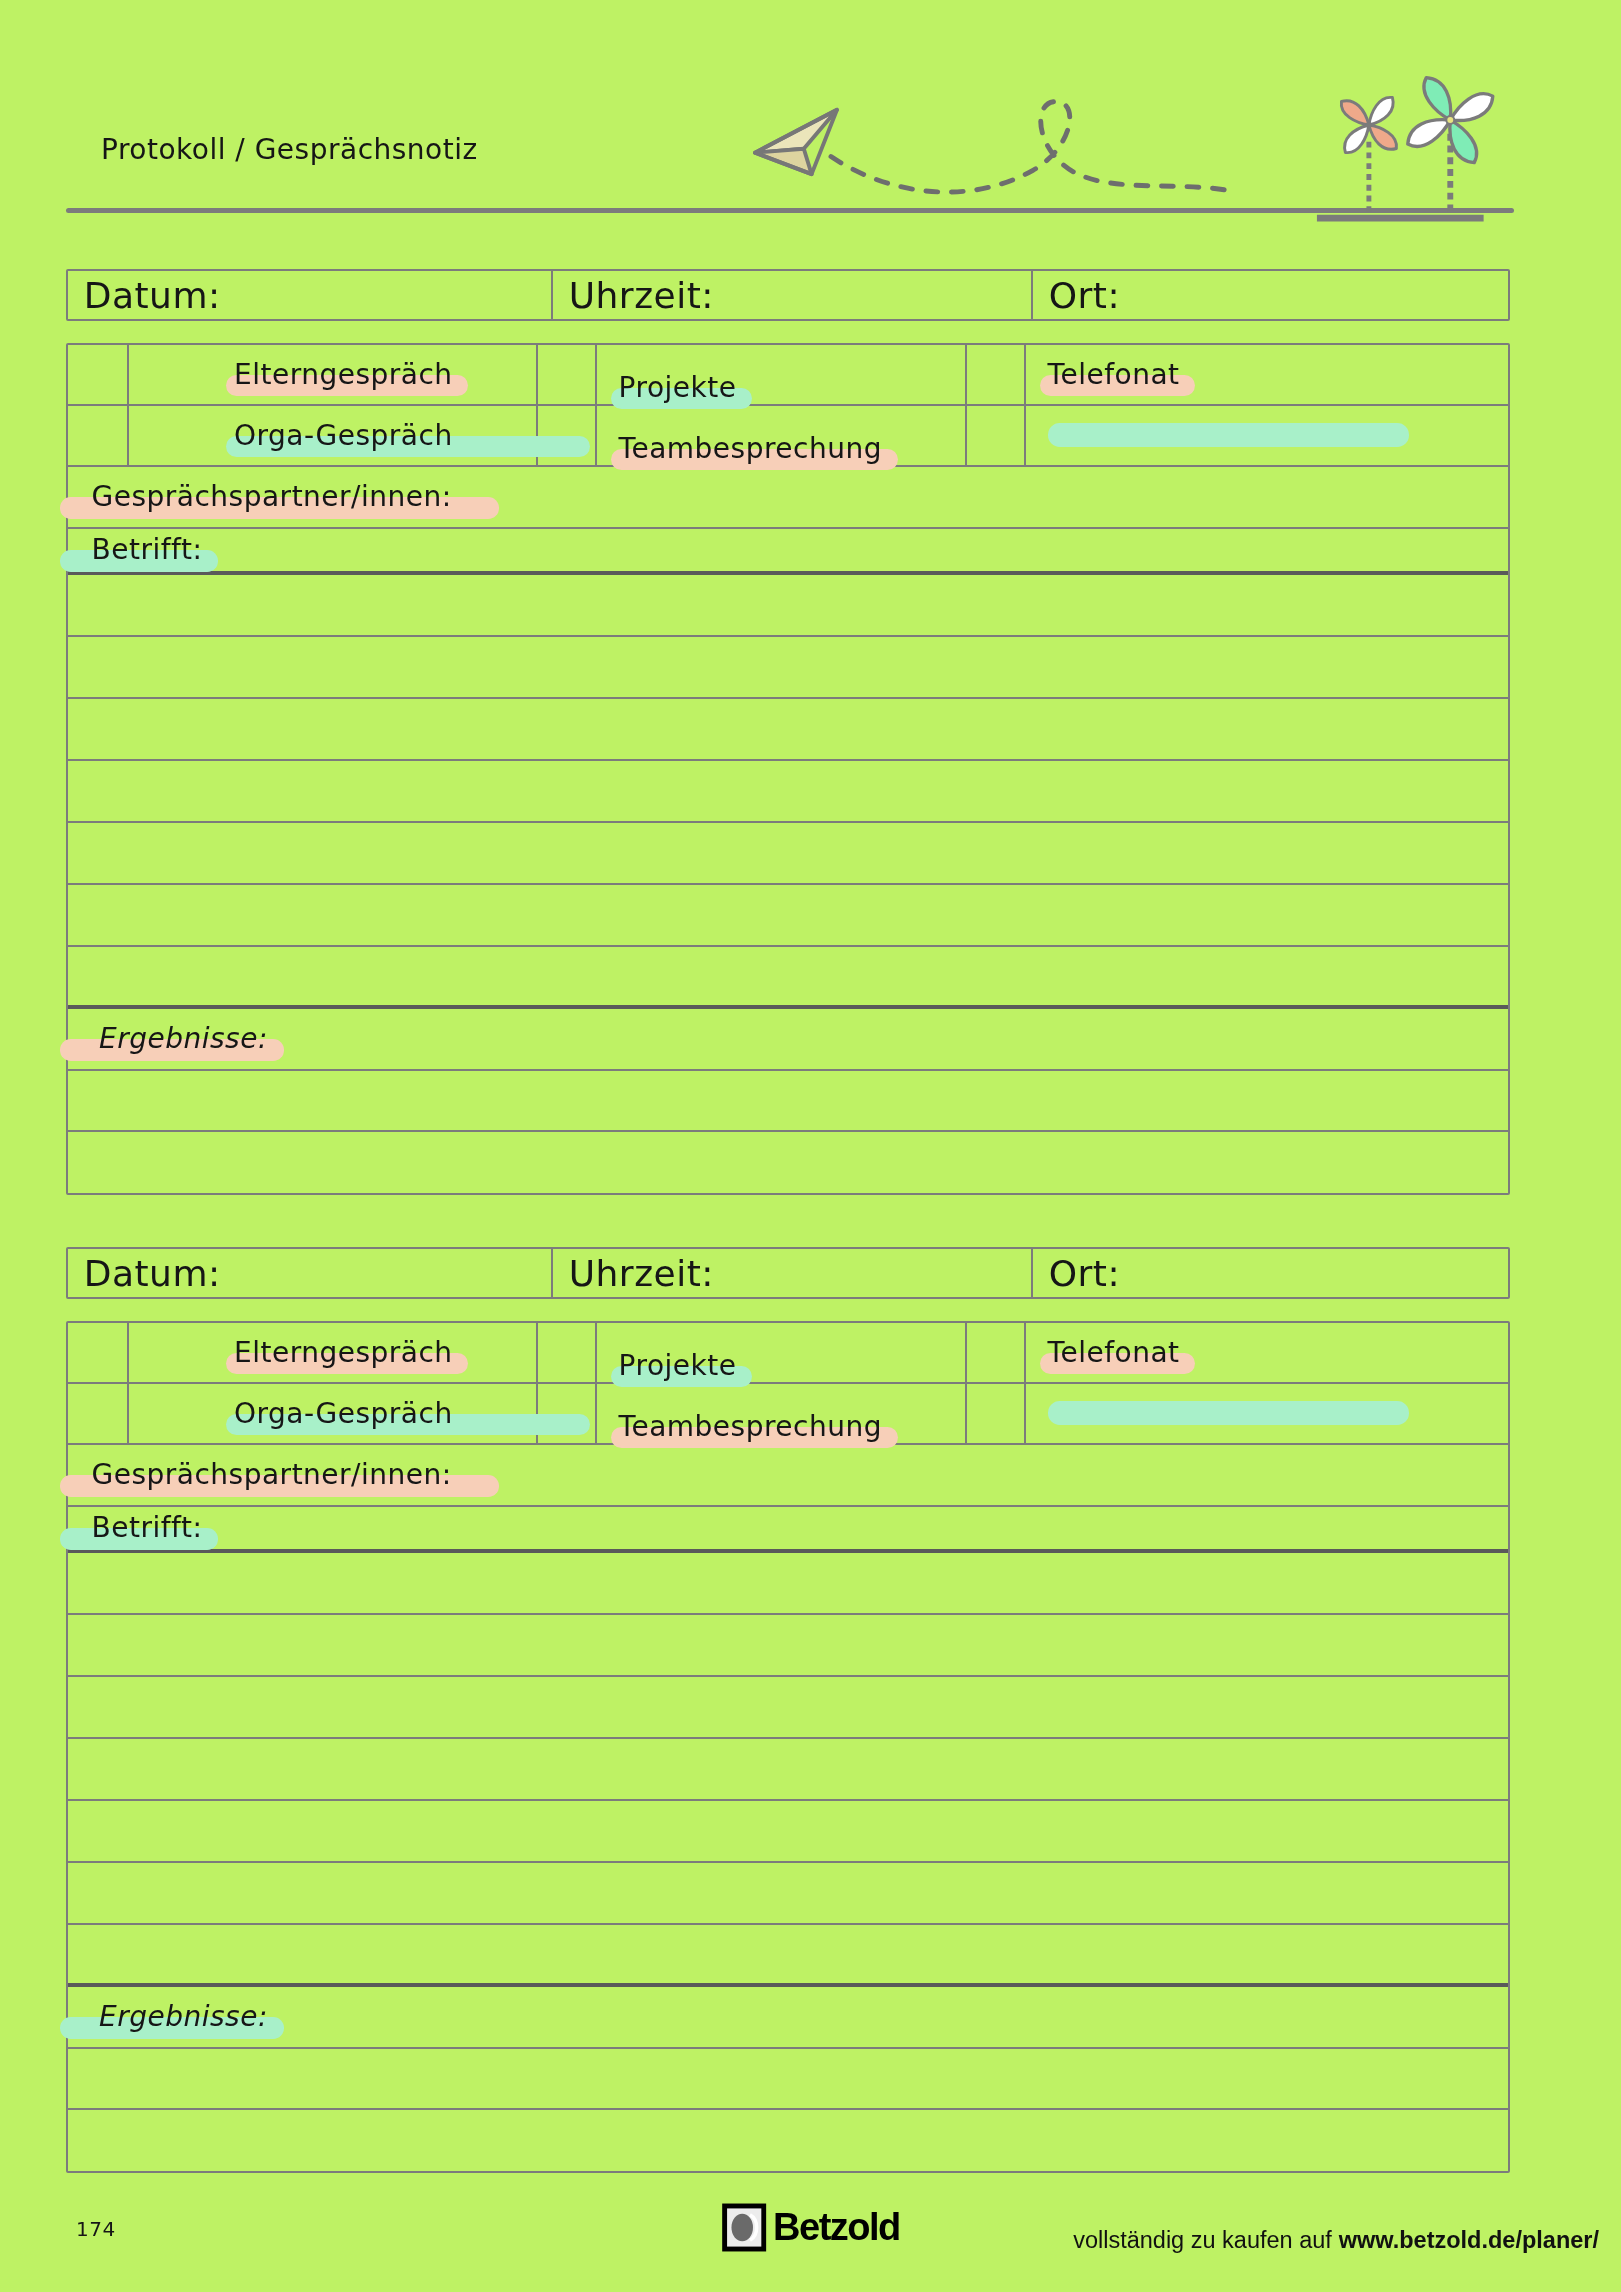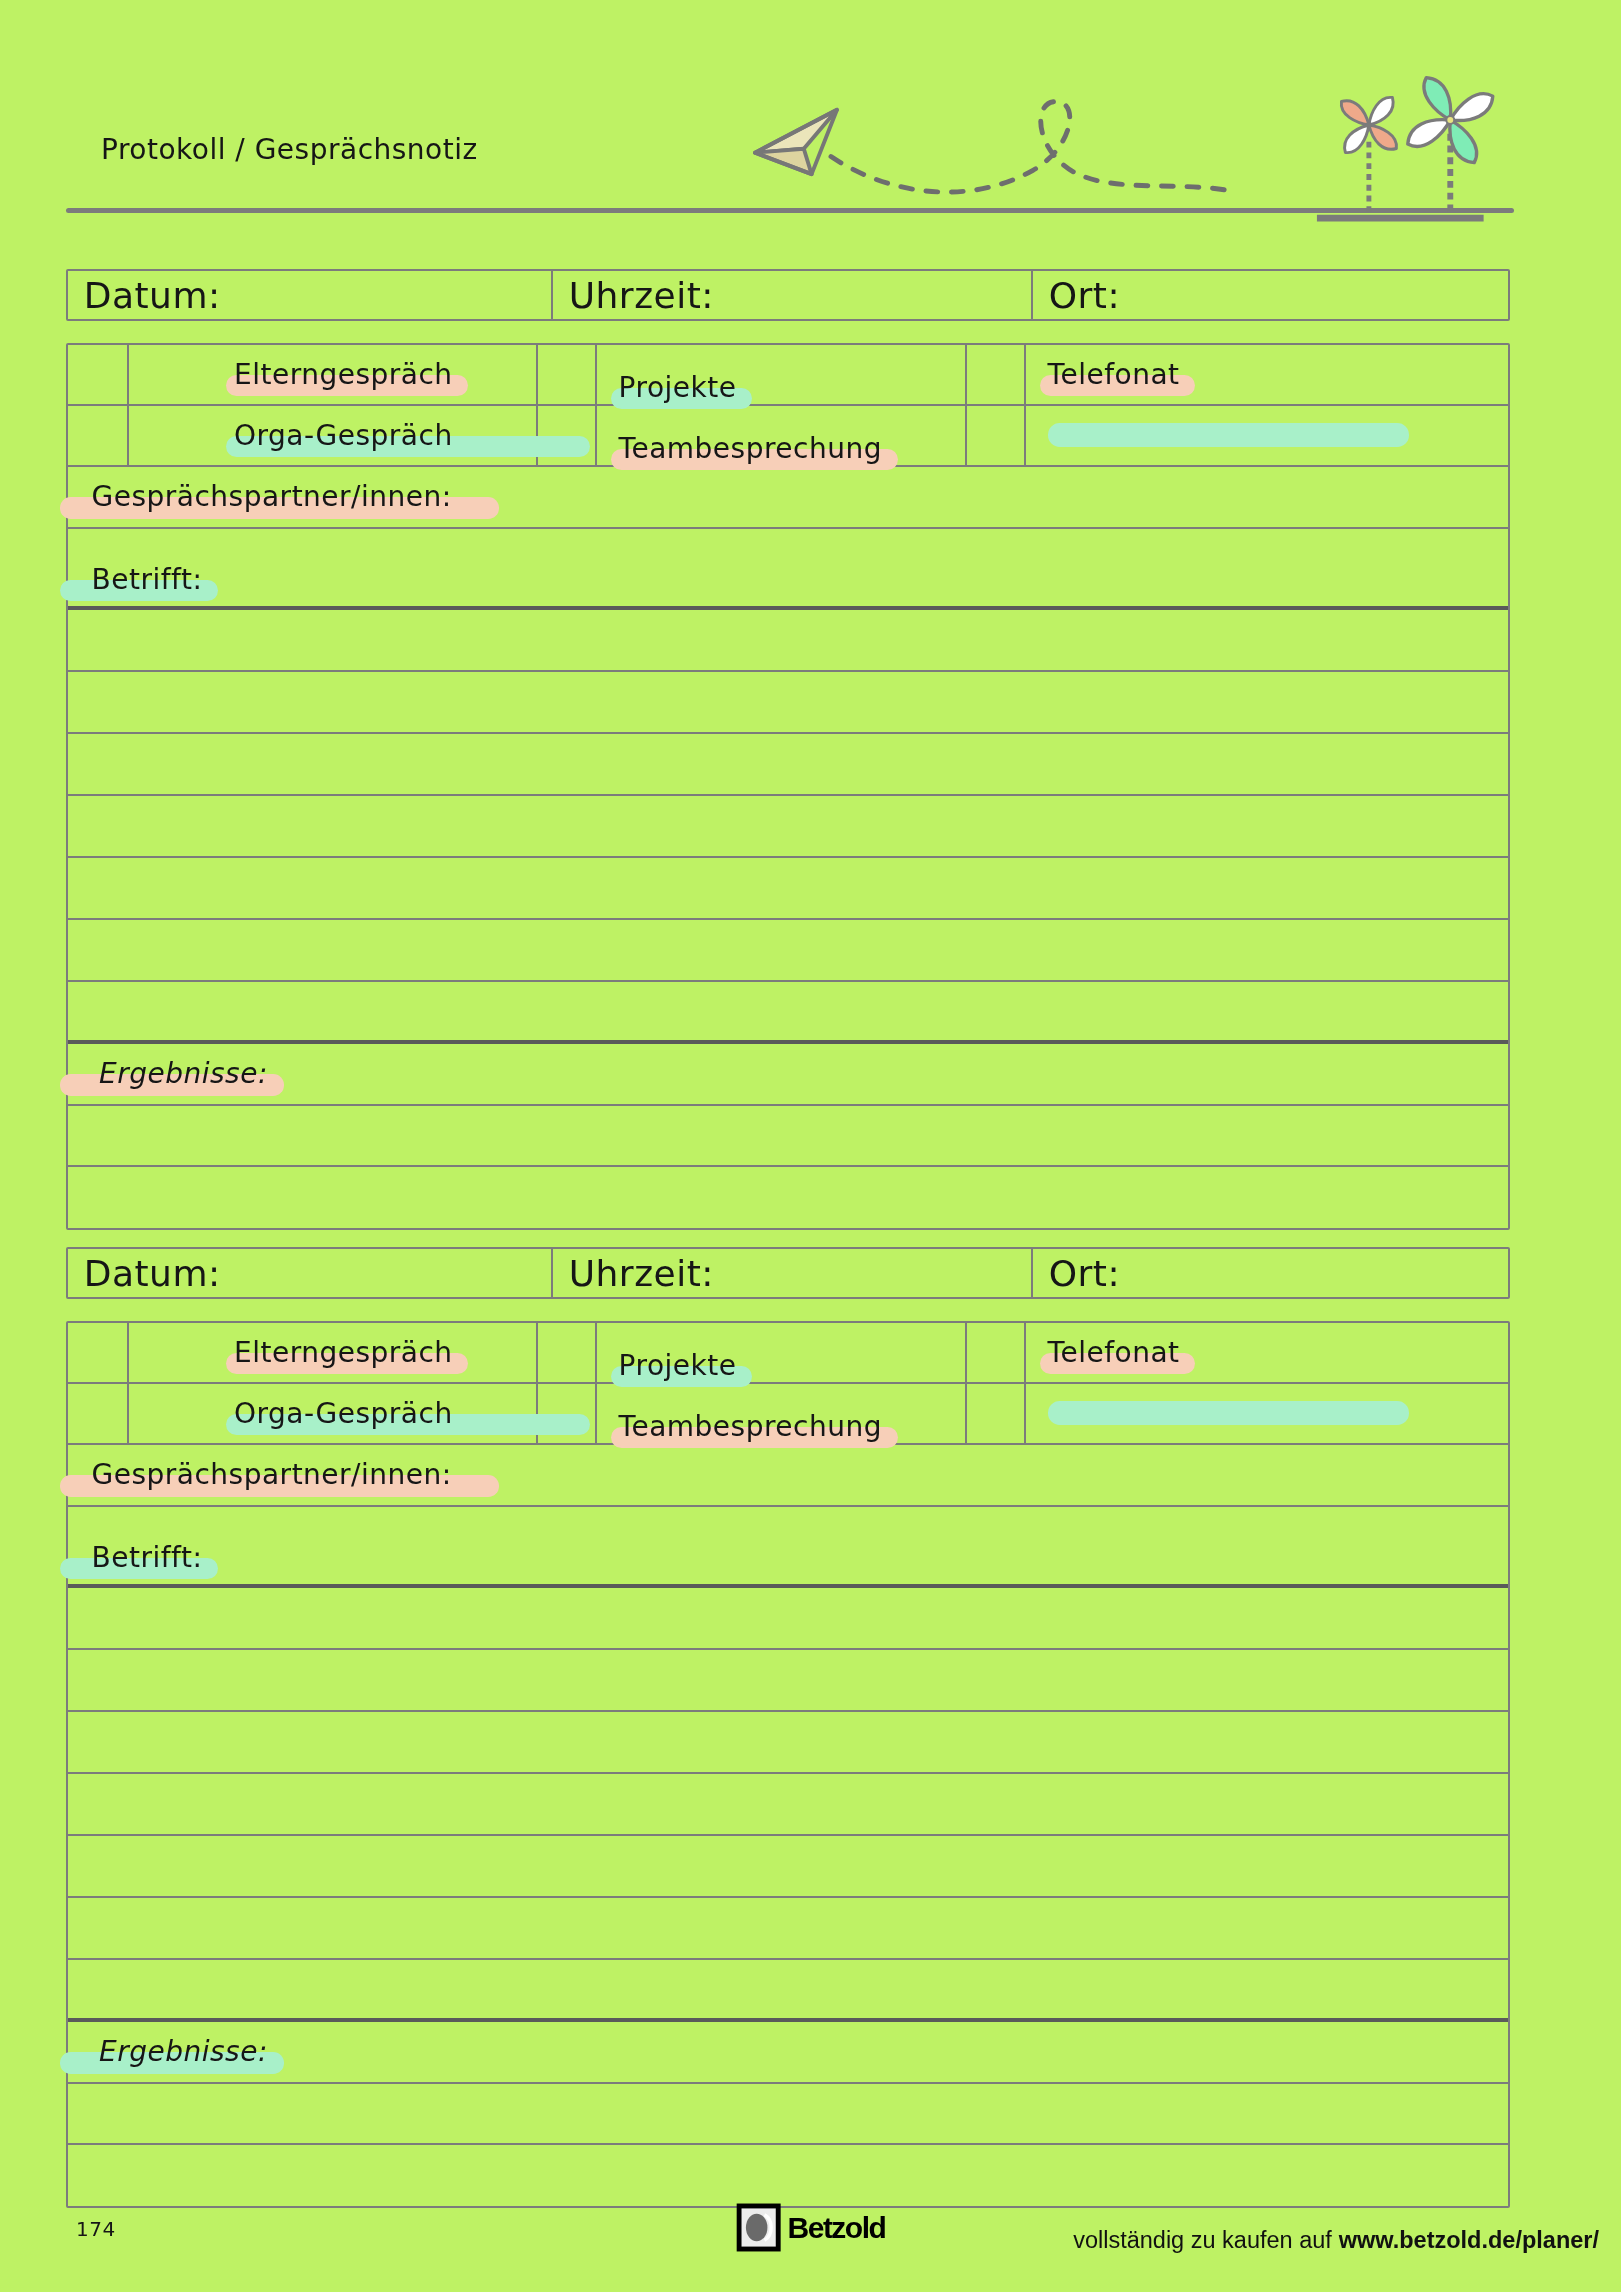--- a/index.html
+++ b/index.html
@@ -86,21 +86,21 @@
     align-items: center;
     align-self: stretch;
     padding-left: 21.6px;
     border-right: 2.9px solid var(--border);
   }
   .opt-1 { width: 409px; justify-content: center; }
   .opt-2 { width: 370px; align-items: flex-end; }
   .opt-3 { flex: 1; border-right: none; }
 
   .partners-row { height: 62px; }
-  .subject-row  { height: 57px; border-bottom: 4.9px solid var(--border-dark); margin-top: 24px; }
+  .subject-row  { height: 46px; border-bottom: 4.9px solid var(--border-dark); }
   .note-row     { height: 62px; }
   .note-row-last { border-bottom: 4.9px solid var(--border-dark); }
   .results-row  { height: 62px; font-style: italic; }
   .blank-row    { height: 61px; }
 
   .field-label { padding-left: 23.5px; }
   .results-row .field-label { padding-left: 31px; }
 
   
   .hand {
@@ -146,21 +146,21 @@
     left: 50%;
     top: 2203px;
     transform: translateX(-50%);
     display: flex;
     align-items: center;
     gap: 6.9px;
   }
   .brand-text {
     font-family: "Liberation Sans", sans-serif;
     font-weight: 700;
-    font-size: 30px;
+    font-size: 38px;
     letter-spacing: -1.5px;
     color: #000000;
   }
   .footer-note {
     position: absolute;
     right: 22px;
     top: 2227px;
     font-family: "Liberation Sans", sans-serif;
     font-size: 23.5px;
     color: #111111;

